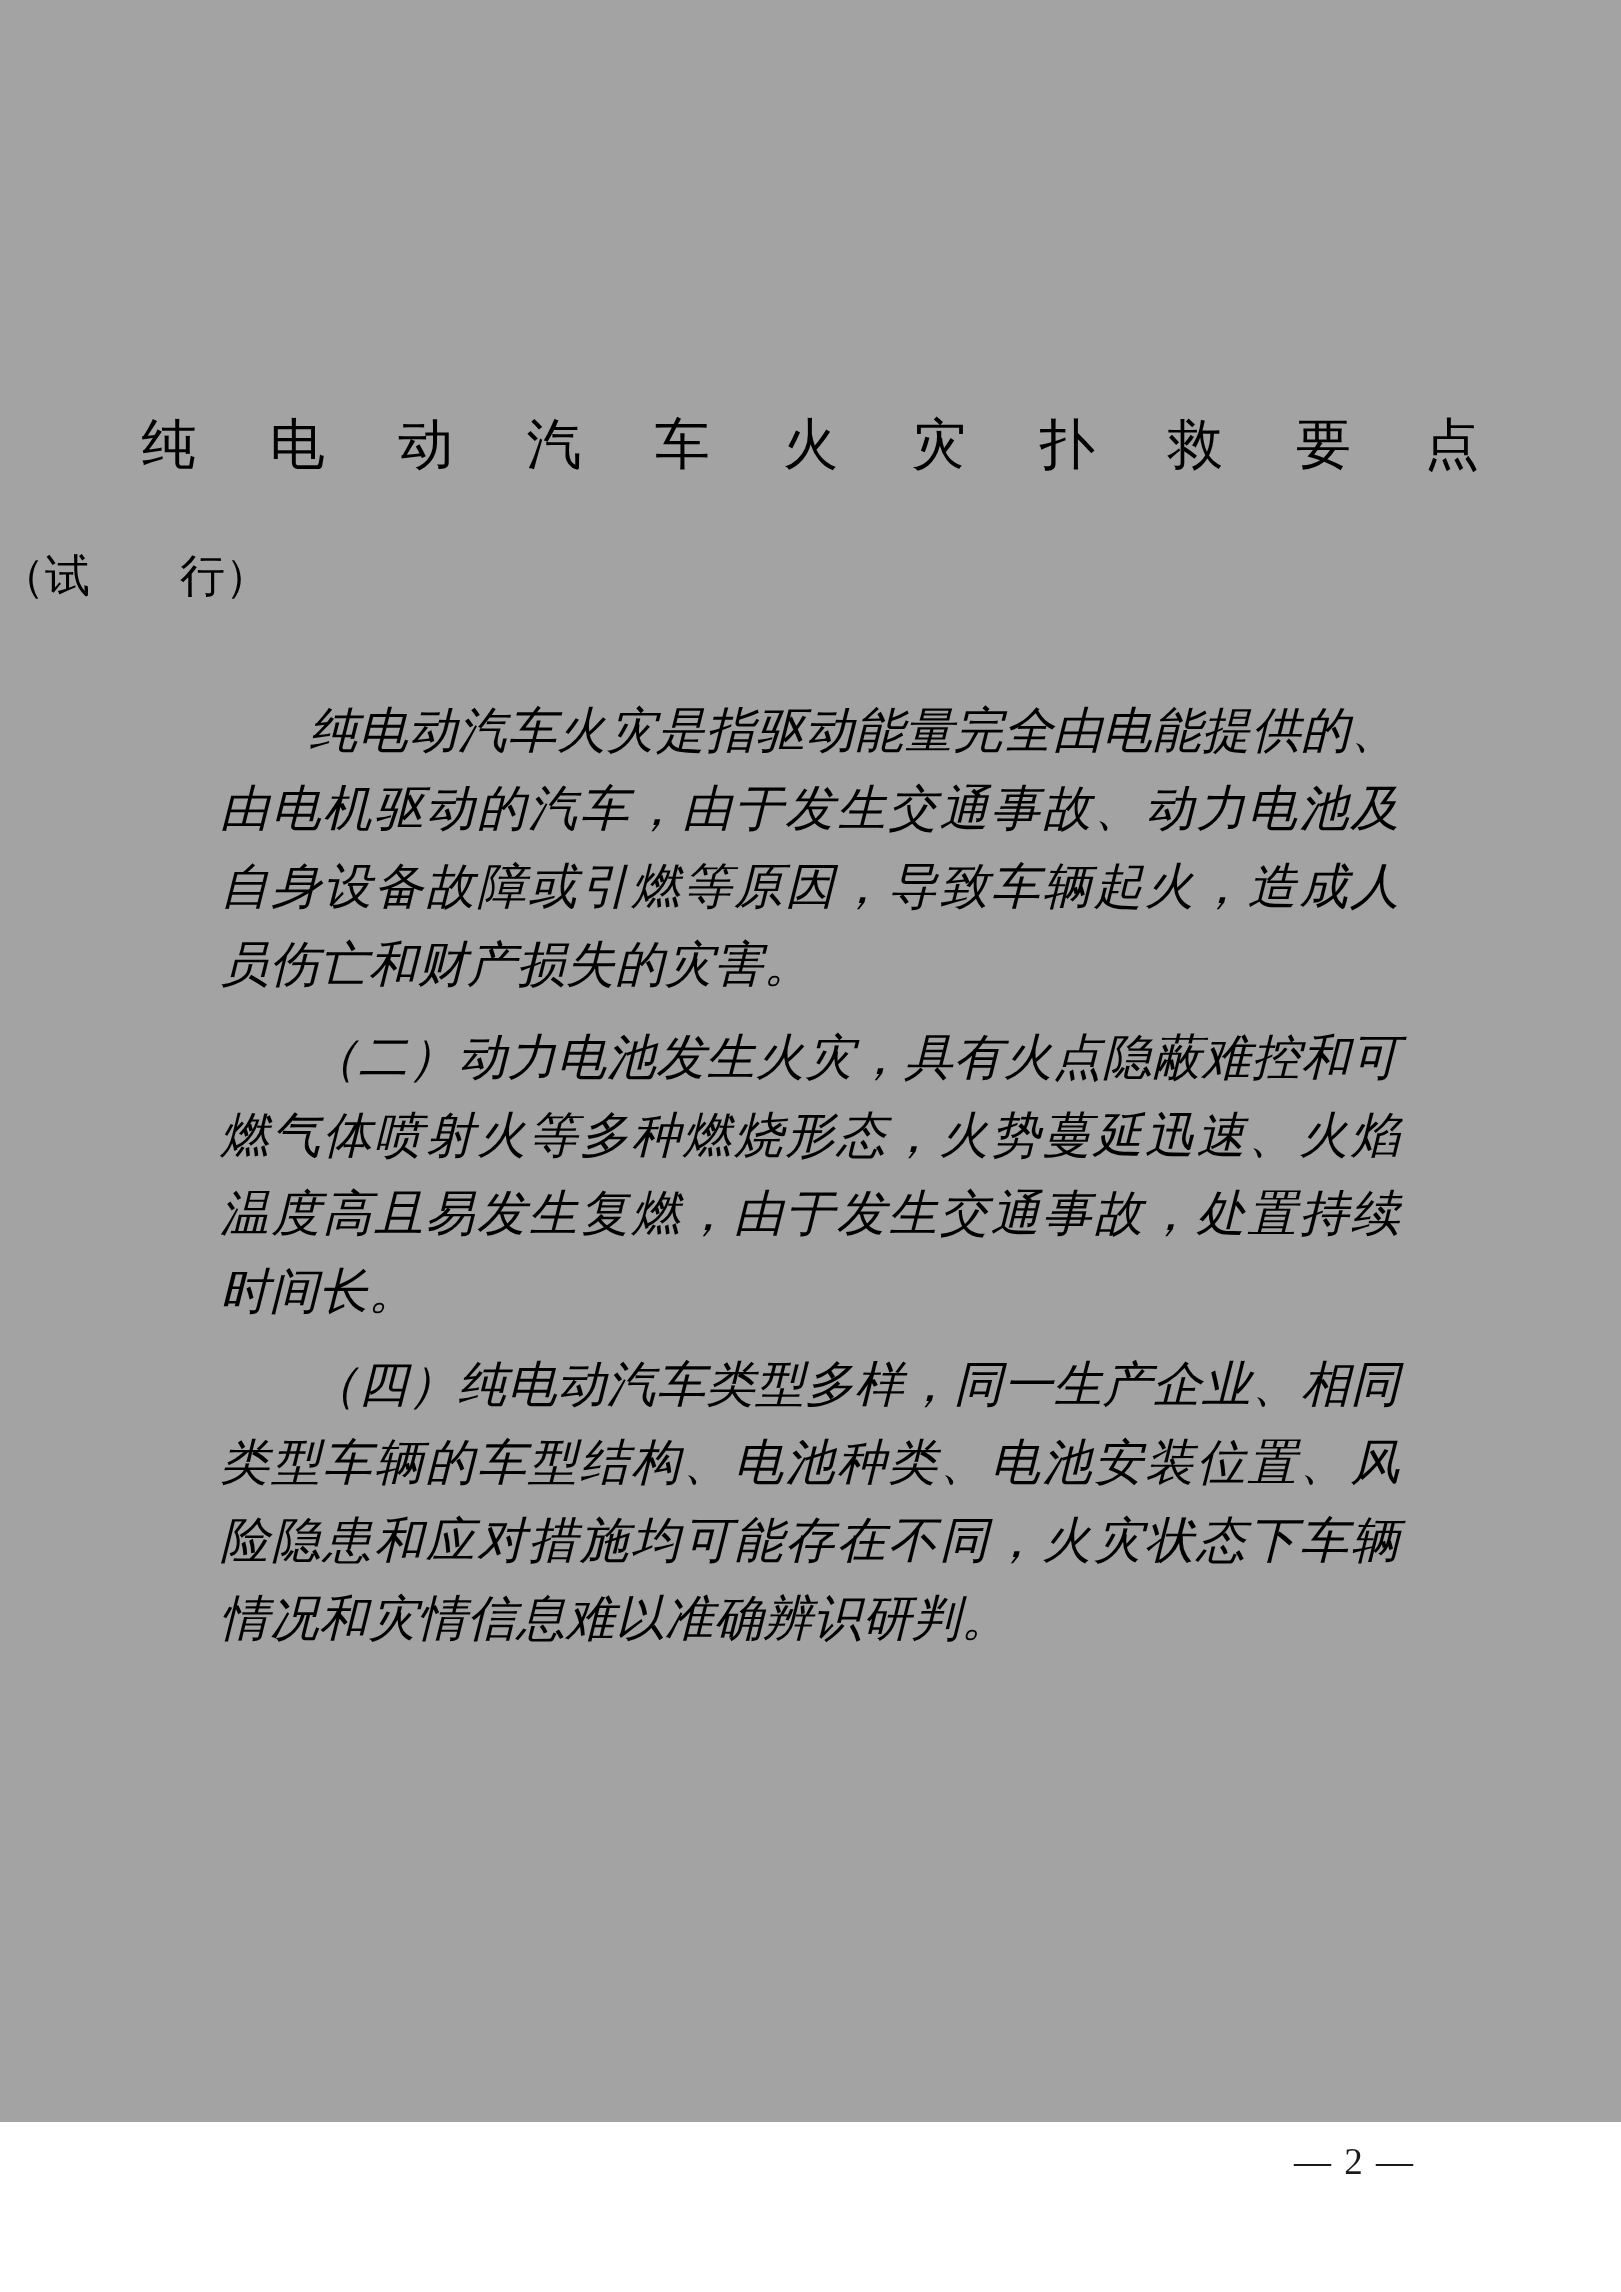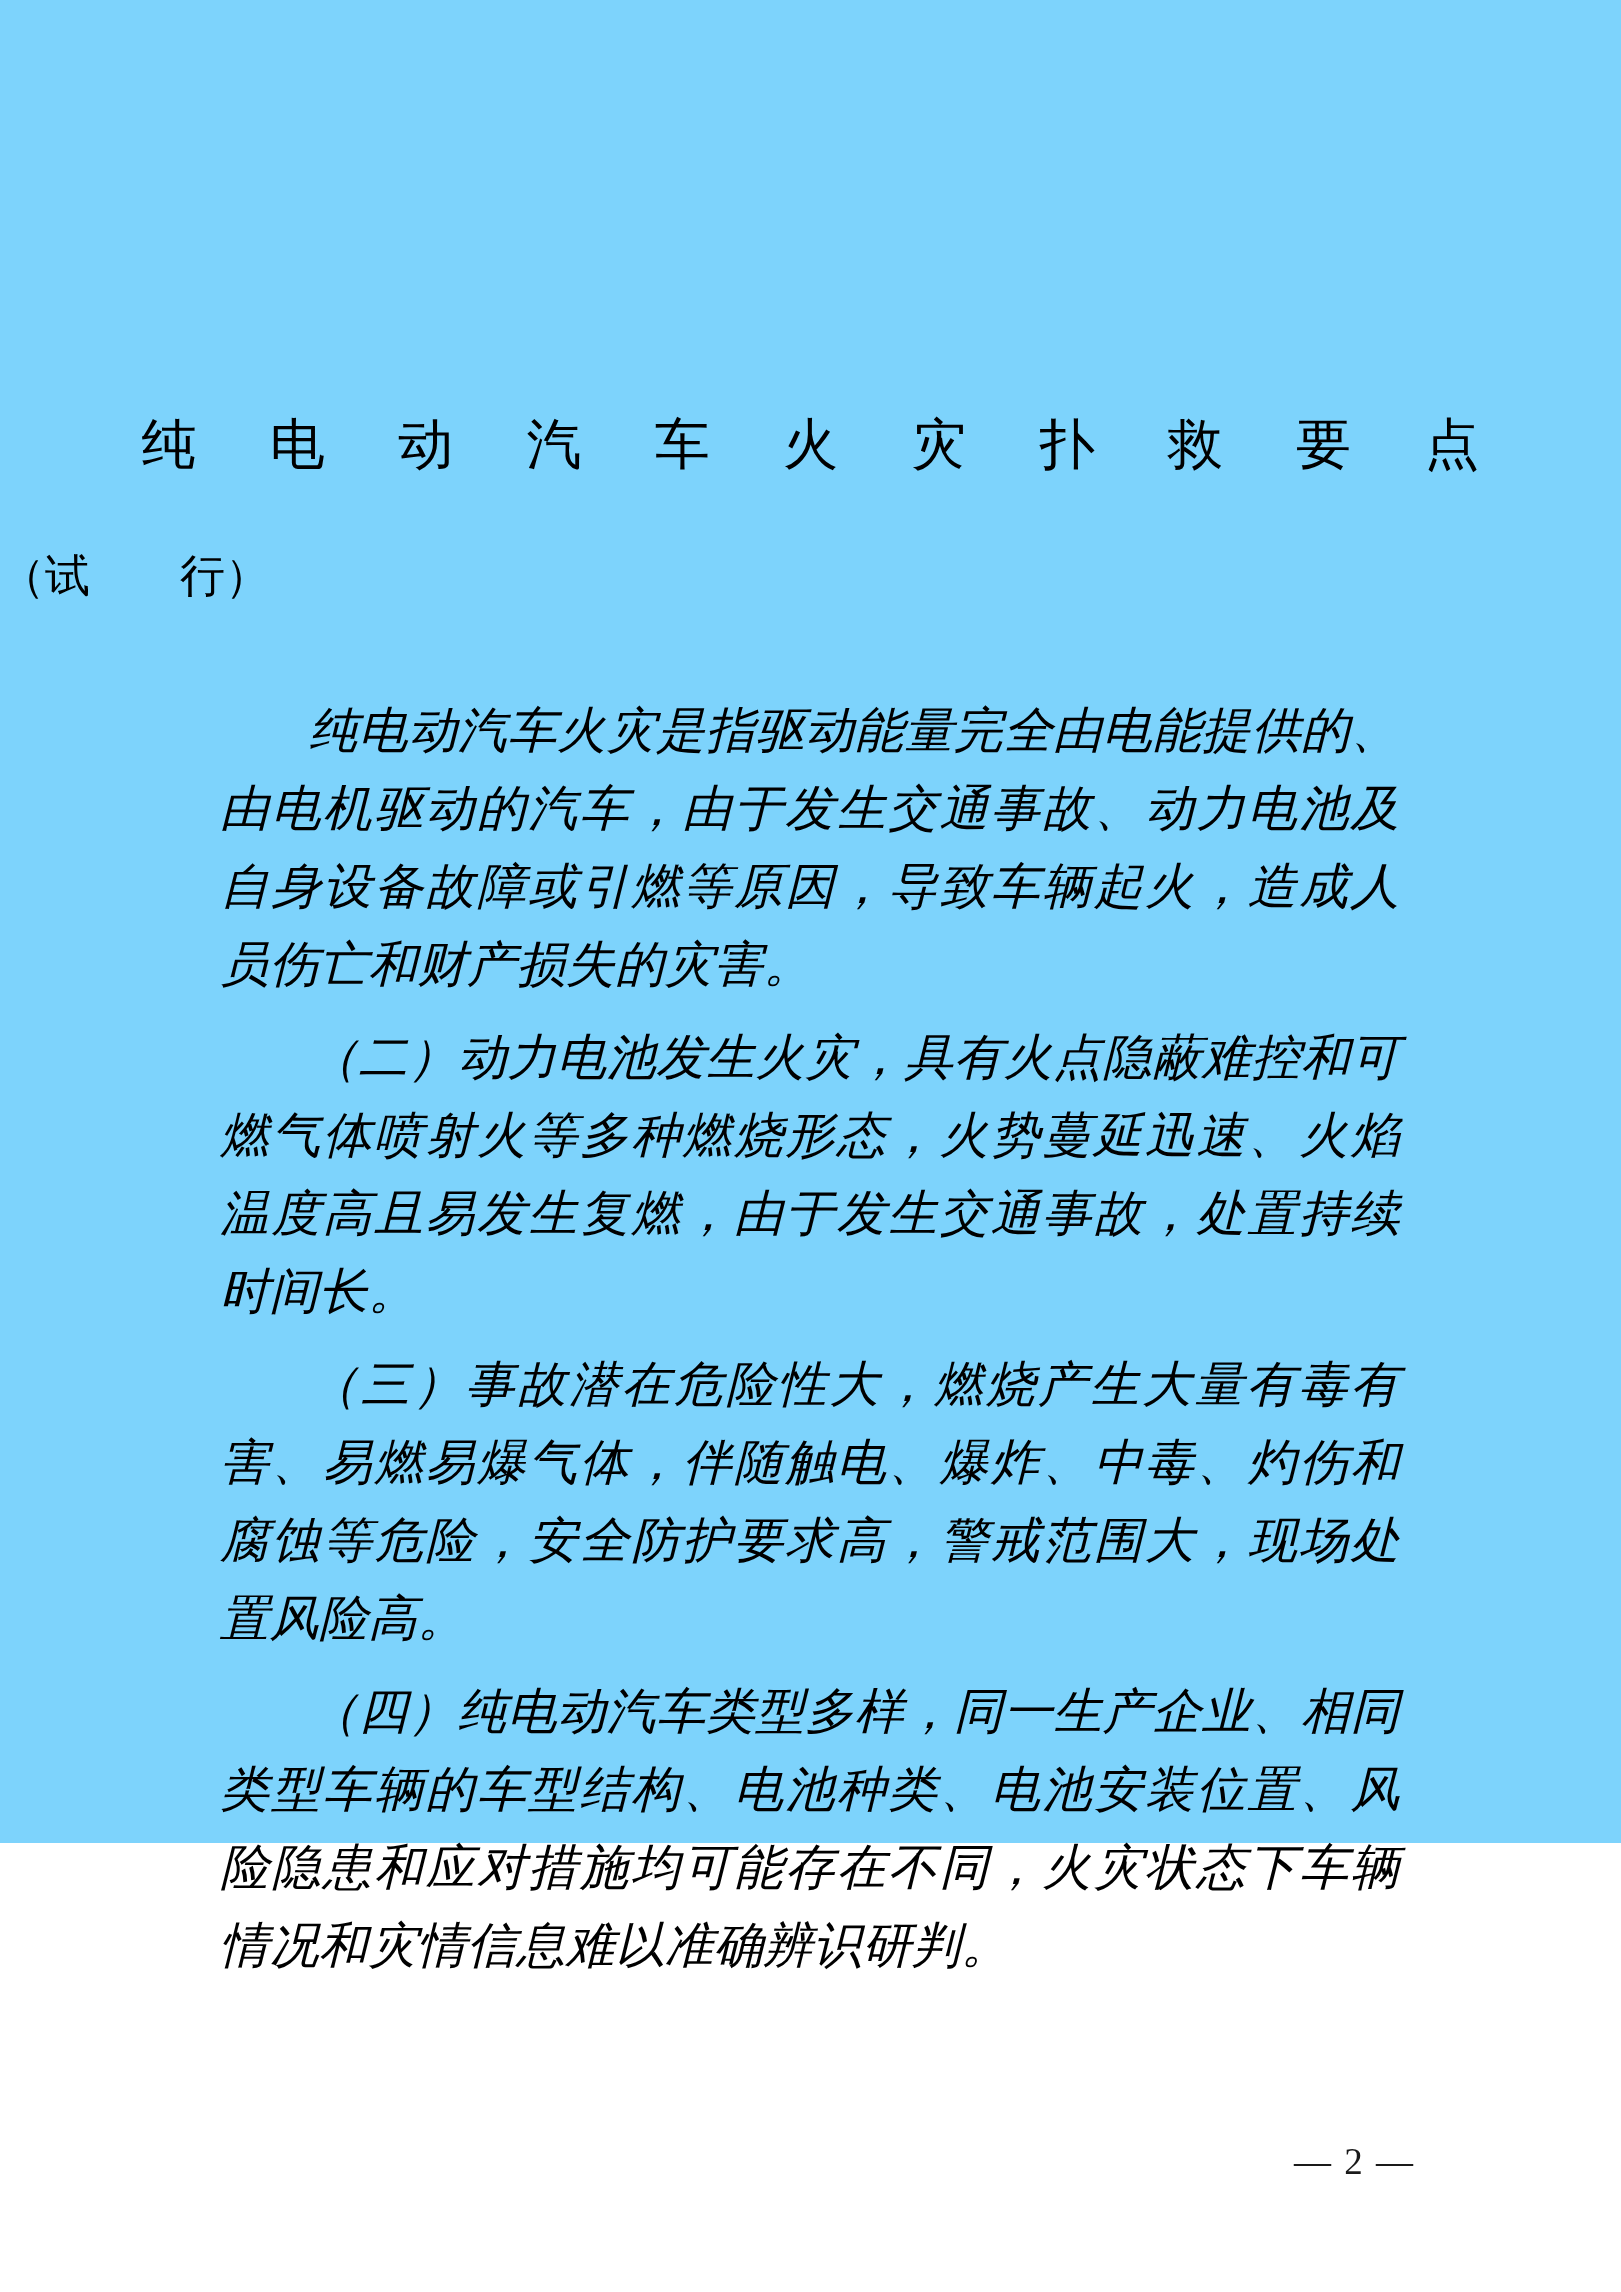--- a/index.html
+++ b/index.html
@@ -14,22 +14,22 @@
     font-family: "Liberation Sans", "DejaVu Sans", sans-serif;
     color: #000000;
     overflow: hidden;
   }
 
   .page {
     position: absolute;
     left: 0;
     top: 0;
     width: 1621px;
-    height: 1843px;
-    background: #7dd3fc;
+    height: 2122px;
+    background: #a3a3a3;
   }
 
   
   .title-block {
     position: absolute;
     left: 0;
     top: 410px;
     width: 1621px;
     text-align: center;
   }
@@ -100,21 +100,20 @@
 <div class="page">
 
   <div class="title-block">
     <div class="doc-title">纯 电 动 汽 车 火 灾 扑 救 要 点</div>
     <div class="doc-subtitle">（试　　行）</div>
   </div>
 
   <div class="body-area">
     <p class="para">纯电动汽车火灾是指驱动能量完全由电能提供的、由电机驱动的汽车，由于发生交通事故、动力电池及自身设备故障或引燃等原因，导致车辆起火，造成人员伤亡和财产损失的灾害。</p>
     <p class="para">（二）动力电池发生火灾，具有火点隐蔽难控和可燃气体喷射火等多种燃烧形态，火势蔓延迅速、火焰温度高且易发生复燃，由于发生交通事故，处置持续时间长。</p>
-    <p class="para">（三）事故潜在危险性大，燃烧产生大量有毒有害、易燃易爆气体，伴随触电、爆炸、中毒、灼伤和腐蚀等危险，安全防护要求高，警戒范围大，现场处置风险高。</p>
     <p class="para">（四）纯电动汽车类型多样，同一生产企业、相同类型车辆的车型结构、电池种类、电池安装位置、风险隐患和应对措施均可能存在不同，火灾状态下车辆情况和灾情信息难以准确辨识研判。</p>
   </div>
 
   <div class="footer">
     <span class="page-number">— 2 —</span>
   </div>
 
 </div>
 
 

